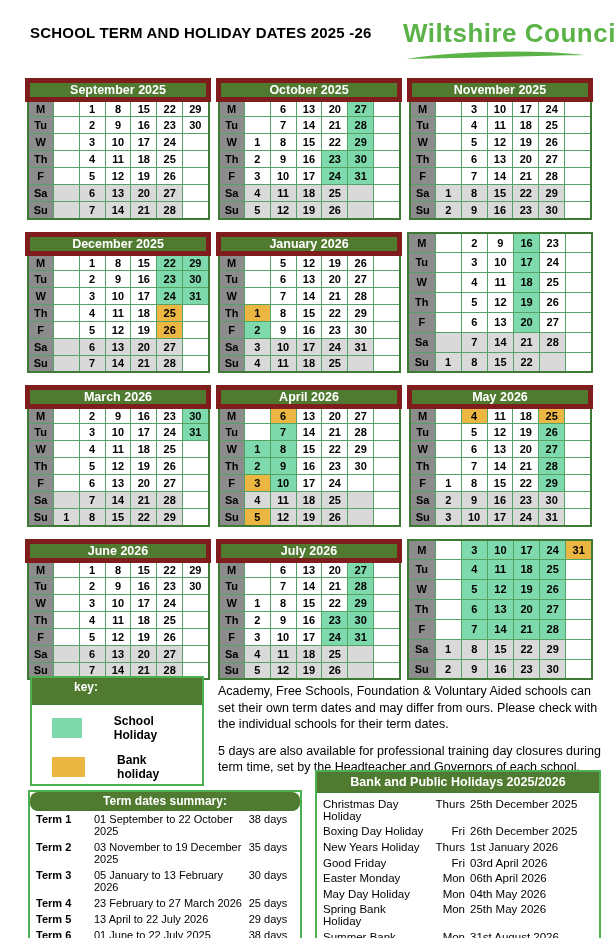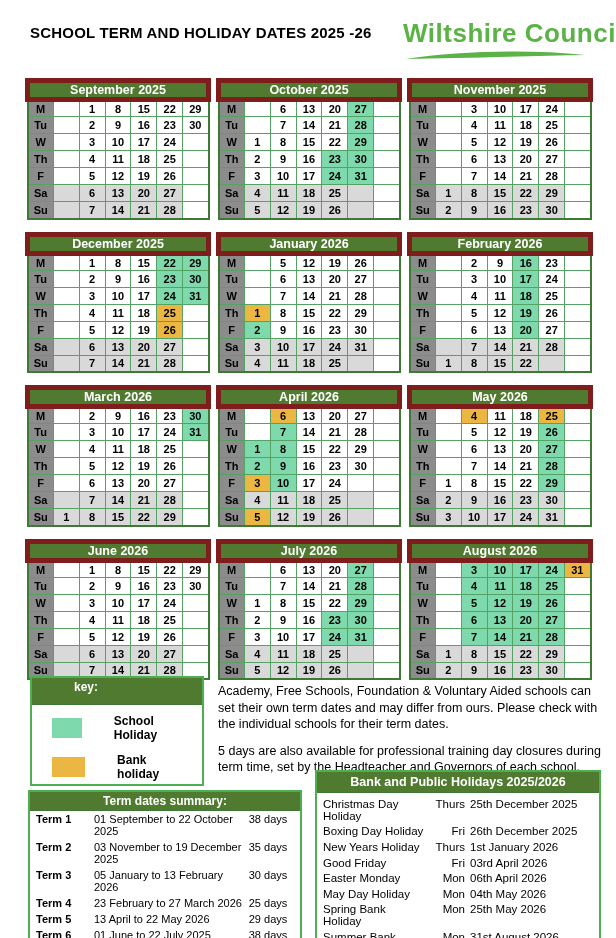--- a/index.html
+++ b/index.html
@@ -30,21 +30,21 @@
   .swatch { width:38px; height:20px; margin-right:32px; }
   .swatch-holiday { background:#7ED9AD; }
   .swatch-bank { background:#EBB642; }
   .swatch-term { background:#fff; border:2px solid #4CAF50; }
   .key-label { font-size:12px; font-weight:bold; color:#000; }
 
   .notes { position:absolute; left:218px; top:683px; width:384px; font-size:12.5px; line-height:1.32; color:#000; }
   .notes p { margin-bottom:10px; }
 
   .summary-box { position:absolute; left:28px; top:790px; width:274px; border:2px solid #4CAF50; background:#fff; }
-  .summary-header { background:#507A30; color:#fff; font-size:12px; font-weight:bold; text-align:center; padding:2px 0; border-bottom:1px solid #3E7A35; }
+  .summary-header { background:#507A30; color:#fff; font-size:12px; font-weight:bold; text-align:center; padding:2px 0; border-bottom:1px solid #3E7A35;border-radius:8px; }
   .summary-row { display:flex; font-size:11px; padding:2px 6px; }
   .summary-term { width:58px; font-weight:bold; }
   .summary-dates { flex:1; }
   .summary-days { width:52px;text-align:center; }
 
   .bank-box { position:absolute; left:315px; top:770px; width:286px; border:2px solid #4CAF50; background:#fff; }
   .bank-header { background:#507A30; color:#fff; font-size:12.5px; font-weight:bold; text-align:center; padding:3px 0; border-bottom:1px solid #3E7A35; }
   .bank-body { padding:3px 6px 4px 6px; }
   .bank-row { display:flex; font-size:11.5px; padding:1.8px 0; }
   .bank-name { flex:1; }
@@ -412,23 +412,20 @@
             <td class="c-W">18</td>
             <td class="c-W">25</td>
             <td class="c-G"></td>
             <td class="c-E"></td>
           </tr>
         </tbody>
       </table>
       <table class="month">
         <tbody>
           <tr>
-            <th class="month-header" colspan="7">February 2026</th>
-          </tr>
-          <tr>
             <td class="day-label">M</td>
             <td class="c-E"></td>
             <td class="c-T">2</td>
             <td class="c-T">9</td>
             <td class="c-H">16</td>
             <td class="c-T">23</td>
             <td class="c-E"></td>
           </tr>
           <tr>
             <td class="day-label">Tu</td>
@@ -831,23 +828,20 @@
             <td class="c-W">12</td>
             <td class="c-W">19</td>
             <td class="c-W">26</td>
             <td class="c-G"></td>
             <td class="c-E"></td>
           </tr>
         </tbody>
       </table>
       <table class="month">
         <tbody>
-          <tr>
-            <th class="month-header" colspan="7">August 2026</th>
-          </tr>
           <tr>
             <td class="day-label">M</td>
             <td class="c-E"></td>
             <td class="c-H">3</td>
             <td class="c-H">10</td>
             <td class="c-H">17</td>
             <td class="c-H">24</td>
             <td class="c-B">31</td>
           </tr>
           <tr>
@@ -949,21 +943,21 @@
           <span class="summary-dates">05 January to 13 February 2026</span>
           <span class="summary-days">30 days</span>
         </div>
         <div class="summary-row">
           <span class="summary-term">Term 4</span>
           <span class="summary-dates">23 February to 27 March 2026</span>
           <span class="summary-days">25 days</span>
         </div>
         <div class="summary-row">
           <span class="summary-term">Term 5</span>
-          <span class="summary-dates">13 April to 22 May 2026</span>
+          <span class="summary-dates">13 April to 22 July 2026</span>
           <span class="summary-days">29 days</span>
         </div>
         <div class="summary-row">
           <span class="summary-term">Term 6</span>
           <span class="summary-dates">01 June to 22 July 2025</span>
           <span class="summary-days">38 days</span>
         </div>
         <div class="summary-row total"></div>
       </div>
   </div>

